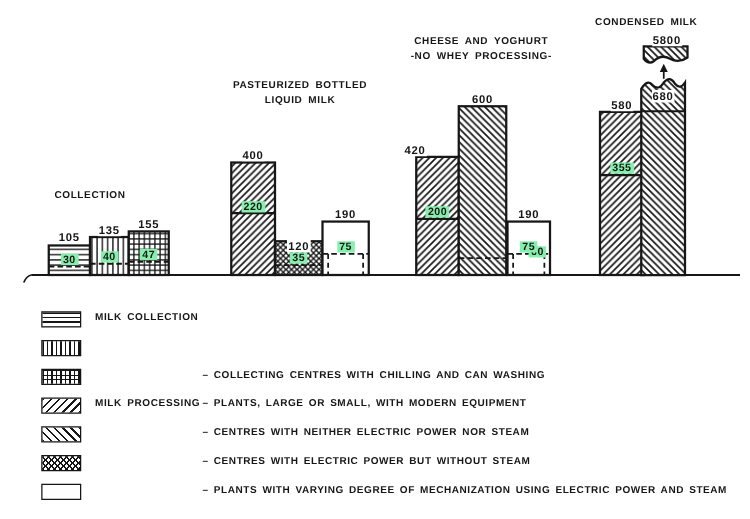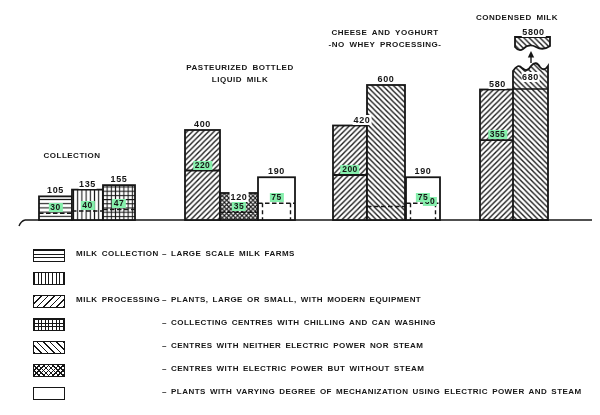--- a/index.html
+++ b/index.html
@@ -111,53 +111,52 @@
         <div class="g-title" style="left: 240px; top: 62px;">PASTEURIZED BOTTLED
 LIQUID MILK</div>
         <div class="bar-label" style="left: 202.5px; top: 119px;">400</div>
         <div class="sub-label" style="left: 202.5px; top: 160.5px;">220</div>
         <div class="bar-label" style="left: 239px; top: 192px;">120</div>
         <div class="sub-label" style="left: 239px; top: 202.125px;">35</div>
         <div class="bar-label" style="left: 276.5px; top: 166.25px;">190</div>
         <div class="sub-label" style="left: 276.5px; top: 193.125px;">75</div>
         <div class="g-title" style="left: 385px; top: 27px;">CHEESE AND YOGHURT
 -NO WHEY PROCESSING-</div>
-        <div class="bar-label" style="left: 362px; top: 114.5px;">420</div>
+        <div class="bar-label" style="left: 332px; top: 114.5px;">420</div>
         <div class="sub-label" style="left: 350px; top: 165px;">200</div>
         <div class="bar-label" style="left: 386px; top: 74px;">600</div>
         <div class="sub-label" style="left: 386px; top: 196.5px; margin-left: 44px;">60</div>
         <div class="bar-label" style="left: 423px; top: 166.25px;">190</div>
         <div class="sub-label" style="left: 423px; top: 193.125px;">75</div>
         <div class="g-title" style="left: 517px; top: 12px;">CONDENSED MILK</div>
         <div class="bar-label" style="left: 497.5px; top: 78.5px;">580</div>
         <div class="sub-label" style="left: 497.5px; top: 130.125px;">355</div>
         <div class="bar-label" style="left: 530.5px; top: 72px;">680</div>
         <div class="bar-label" style="left: 533.5px; top: 27px;">5800</div>
       </div>
   </div>
 
   <div id="legend">
     <div class="lrow">
       <span class="swatch pat-horizontal"></span>
       <span class="lcat">MILK COLLECTION</span>
-      <span class="ltext">– LARGE SCALE MILK FARMS</span>
     </div>
     <div class="lrow">
       <span class="swatch pat-vertical"></span>
       <span class="lcat"></span>
     </div>
     <div class="lrow">
+      <span class="swatch pat-grid"></span>
+      <span class="lcat"></span>
+      <span class="ltext">– COLLECTING CENTRES WITH CHILLING AND CAN WASHING</span>
+    </div>
+    <div class="lrow">
       <span class="swatch pat-diag-forward"></span>
       <span class="lcat">MILK PROCESSING</span>
       <span class="ltext">– PLANTS, LARGE OR SMALL, WITH MODERN EQUIPMENT</span>
-    </div>
-    <div class="lrow">
-      <span class="swatch pat-grid"></span>
-      <span class="lcat"></span>
-      <span class="ltext">– COLLECTING CENTRES WITH CHILLING AND CAN WASHING</span>
     </div>
     <div class="lrow">
       <span class="swatch pat-diag-back"></span>
       <span class="lcat"></span>
       <span class="ltext">– CENTRES WITH NEITHER ELECTRIC POWER NOR STEAM</span>
     </div>
     <div class="lrow">
       <span class="swatch pat-diamond"></span>
       <span class="lcat"></span>
       <span class="ltext">– CENTRES WITH ELECTRIC POWER BUT WITHOUT STEAM</span>

